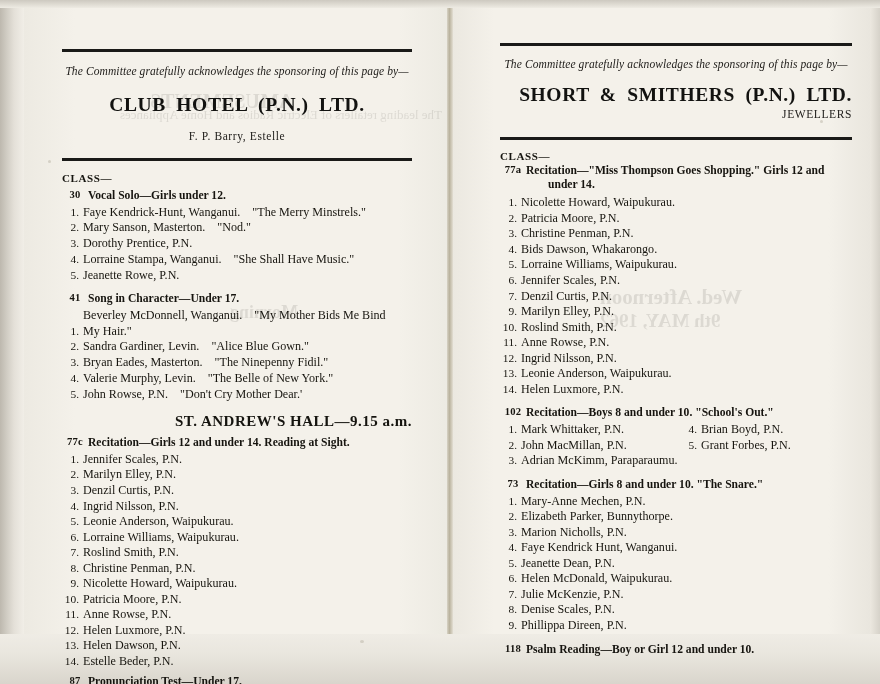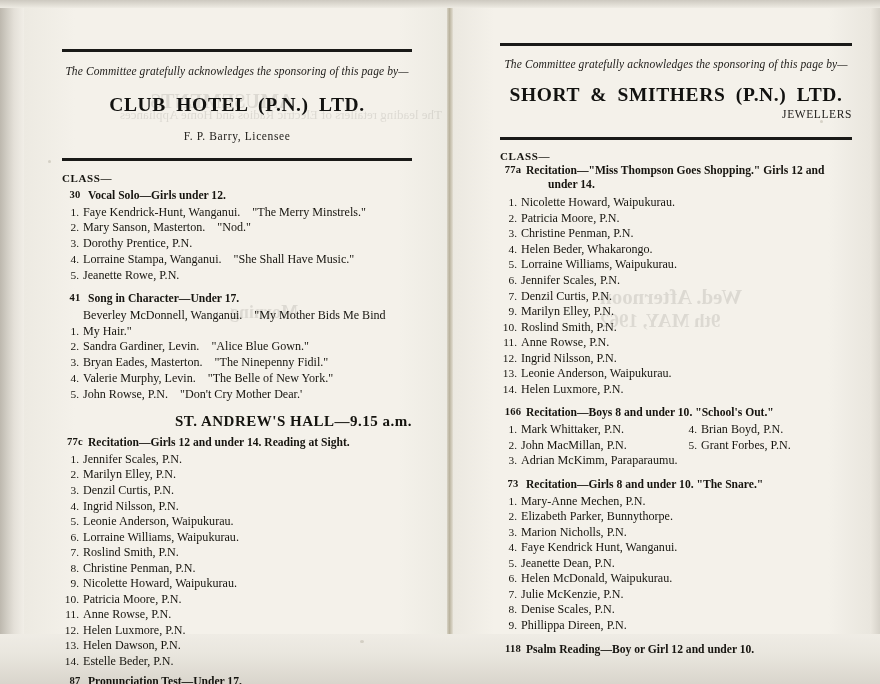--- a/index.html
+++ b/index.html
@@ -117,21 +117,21 @@
   <span class="speck" style="left:820px;top:120px;width:3px;height:3px;"></span>
 
   <div class="col colL">
 
     <div class="rule" style="margin-top:49px;"></div>
 
     <div class="sponsor-line" style="margin-top:13px;">The Committee gratefully acknowledges the sponsoring of this page by—</div>
 
     <div class="sponsor-name" style="margin-top:17px;">CLUB HOTEL  (P.N.)  LTD.</div>
 
-    <div class="sponsor-sub" style="margin-top:14px;">F. P. Barry, Licensee</div>
+    <div class="sponsor-sub" style="margin-top:14px;">F. P. Barry, Estelle</div>
 
     <div class="rule" style="margin-top:16px;"></div>
 
     <div class="classhdr" style="margin-top:11px;">CLASS—</div>
 
     <div class="blk" style="margin-top:5px;">
       <div class="cls">
         <span class="num">30</span><span class="body"><span class="ttl">Vocal Solo</span><span class="ttl">—Girls under 12.</span></span>
       </div>
       <ol class="entries">
@@ -197,52 +197,52 @@
     </div>
 
   </div>
 
   <div class="col colR">
 
     <div class="rule" style="margin-top:43px;"></div>
 
     <div class="sponsor-line" style="margin-top:12px;">The Committee gratefully acknowledges the sponsoring of this page by—</div>
 
-    <div class="sponsor-name" style="margin-top:14px;">SHORT  &amp;  SMITHERS  (P.N.)  LTD.</div>
+    <div class="sponsor-name" style="margin-top:14px;text-align:right;">SHORT  &amp;  SMITHERS  (P.N.)  LTD.</div>
 
     <div class="sponsor-sub" style="margin-top:2px;text-align:right;">JEWELLERS</div>
 
     <div class="rule" style="margin-top:17px;"></div>
 
     <div class="classhdr" style="margin-top:10px;">CLASS—</div>
 
     <div class="blk" style="margin-top:2px;">
       <div class="cls">
         <span class="num">77a</span><span class="body"><span class="ttl">Recitation</span><span class="ttl">—"Miss Thompson Goes Shopping."  Girls 12 and</span><span class="cont ttl">under 14.</span></span>
       </div>
       <ol class="entries" style="margin-top:4px;line-height:1.285;">
         <li><span class="n">1.</span><span>Nicolette Howard, Waipukurau.</span></li>
         <li><span class="n">2.</span><span>Patricia Moore, P.N.</span></li>
         <li><span class="n">3.</span><span>Christine Penman, P.N.</span></li>
-        <li><span class="n">4.</span><span>Helen Beder, Whakarongo.</span></li>
+        <li><span class="n">4.</span><span>Bids Dawson, Whakarongo.</span></li>
         <li><span class="n">5.</span><span>Lorraine Williams, Waipukurau.</span></li>
         <li><span class="n">6.</span><span>Jennifer Scales, P.N.</span></li>
         <li><span class="n">7.</span><span>Denzil Curtis, P.N.</span></li>
         <li><span class="n">9.</span><span>Marilyn Elley, P.N.</span></li>
         <li><span class="n">10.</span><span>Roslind Smith, P.N.</span></li>
         <li><span class="n">11.</span><span>Anne Rowse, P.N.</span></li>
         <li><span class="n">12.</span><span>Ingrid Nilsson, P.N.</span></li>
         <li><span class="n">13.</span><span>Leonie Anderson, Waipukurau.</span></li>
         <li><span class="n">14.</span><span>Helen Luxmore, P.N.</span></li>
       </ol>
     </div>
 
     <div class="blk" style="margin-top:9px;">
       <div class="cls">
-        <span class="num">166</span><span class="body"><span class="ttl">Recitation</span><span class="ttl">—Boys 8 and under 10.   "School's Out."</span></span>
+        <span class="num">102</span><span class="body"><span class="ttl">Recitation</span><span class="ttl">—Boys 8 and under 10.   "School's Out."</span></span>
       </div>
       <div class="two-col">
         <ol class="entries c1">
           <li><span class="n">1.</span><span>Mark Whittaker, P.N.</span></li>
           <li><span class="n">2.</span><span>John MacMillan, P.N.</span></li>
           <li><span class="n">3.</span><span>Adrian McKimm, Paraparaumu.</span></li>
         </ol>
         <ol class="entries">
           <li><span class="n">4.</span><span>Brian Boyd, P.N.</span></li>
           <li><span class="n">5.</span><span>Grant Forbes, P.N.</span></li>

